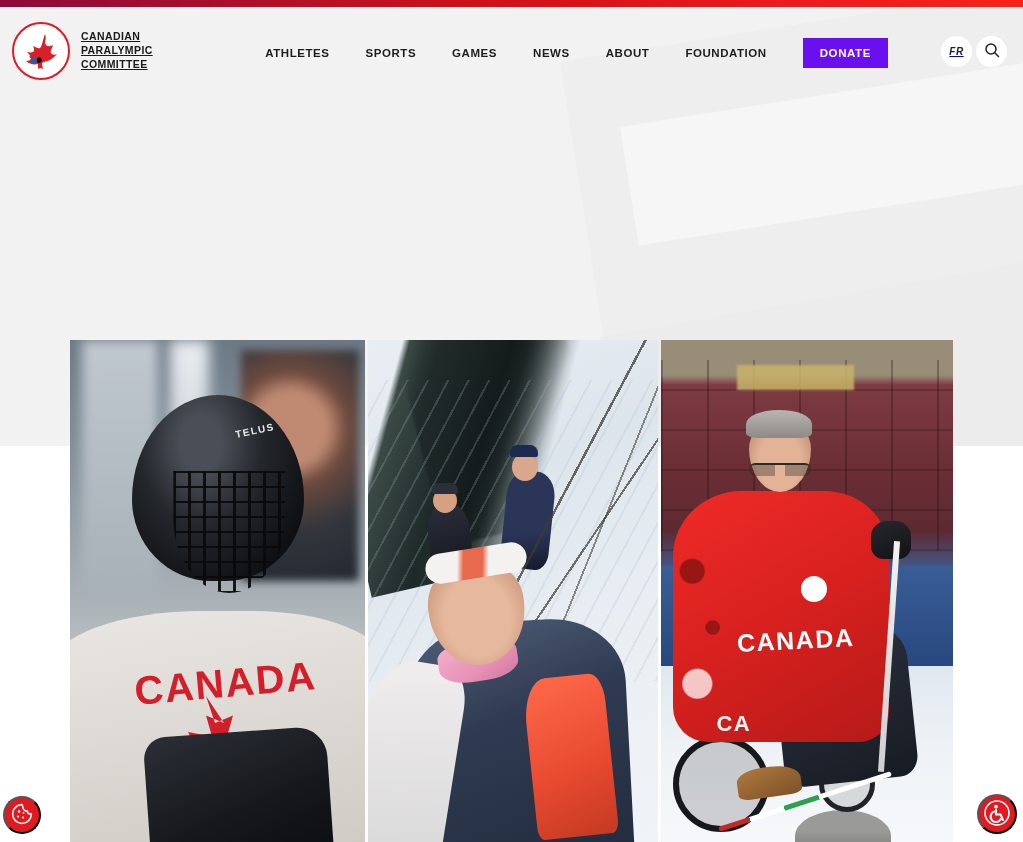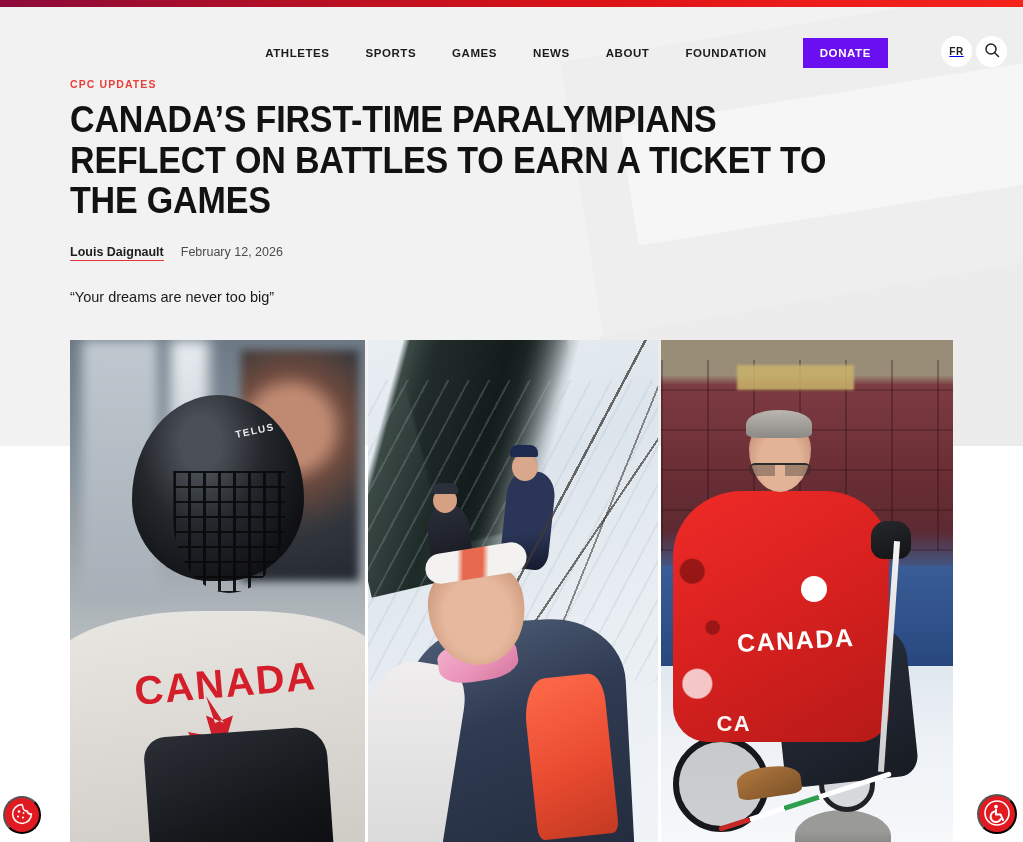--- a/index.html
+++ b/index.html
@@ -106,21 +106,21 @@
     position: absolute; right: 16px; top: 29px;
     display: flex; align-items: center; gap: 4px;
   }
   .circ {
     width: 31px; height: 31px; border-radius: 50%;
     background: #ffffff;
     display: flex; align-items: center; justify-content: center;
     cursor: pointer; flex: none;
   }
   .circ .fr {
-    font-size: 10px; font-weight: bold; letter-spacing: 0.5px; color: #222;
+    font-size: 10px; font-weight: bold; letter-spacing: 0.5px; color: #222; font-style: italic;
   }
 
   
   .article {
     position: absolute; left: 70px; top: 78px;
     width: 790px; z-index: 20;
   }
   .kicker {
     font-size: 10.5px; font-weight: bold; letter-spacing: 1.1px;
     color: #e8403a; text-transform: uppercase;
@@ -487,20 +487,36 @@
   <div class="topbar"></div>
 
   <div class="header-band">
     <div class="deco1"></div>
     <div class="deco3"></div>
     <div class="deco2"></div>
   </div>
 
   <div class="navrow">
 
+    <a class="brand" href="#">
+      <span class="logo-circle">
+        <svg width="42" height="42" viewBox="0 0 42 42" aria-hidden="true">
+          <path d="M25 4 c2 5 -1 8 1 11 c2 2 5 1 7 0 c-1 4 -3 6 -2 8 c1 2 4 2 6 1
+                   c-3 4 -8 7 -13 8 c-1 0 -2 1 -2 2 l1 5 l-3 -1 l-2 1 l0 -5
+                   c-4 1 -9 0 -12 -3 c3 0 5 -1 5 -3 c0 -2 -2 -4 -4 -6 c2 0 4 1 6 0
+                   c2 -1 1 -4 0 -6 c3 1 5 3 7 2 c2 -1 3 -9 5 -14 z" fill="#d8202a"></path>
+          <path d="M10 28 c-1 -2 0 -4 2 -5 c2 -1 4 0 4 2 c0 2 -2 3 -3 3 c-1 0 -2 0 -3 0 z" fill="#d8202a"></path>
+          <path d="M13 33 c-2 0 -3 -2 -2 -4 c1 -2 3 -2 4 -1 c2 1 2 3 1 4 c-1 1 -2 1 -3 1 z" fill="#1464b4"></path>
+          <path d="M19 33 c-2 0 -3 -2 -2 -4 c1 -2 3 -2 4 -1 c1 1 1 3 0 4 c-1 1 -1 1 -2 1 z" fill="#111111"></path>
+        </svg>
+      </span>
+      <span class="brand-name">CANADIAN
+PARALYMPIC
+COMMITTEE</span>
+    </a>
 
     <nav class="mainnav">
       <a class="navlink" href="#">ATHLETES</a>
       <a class="navlink" href="#">SPORTS</a>
       <a class="navlink" href="#">GAMES</a>
       <a class="navlink" href="#">NEWS</a>
       <a class="navlink" href="#">ABOUT</a>
       <a class="navlink" href="#">FOUNDATION</a>
       <button class="donate-btn">DONATE</button>
     </nav>
@@ -513,29 +529,20 @@
         <span>
           <svg width="16" height="16" viewBox="0 0 16 16" aria-hidden="true">
             <circle cx="7" cy="7" r="5" fill="none" stroke="#222" stroke-width="1.5"></circle>
             <line x1="10.7" y1="10.7" x2="14.5" y2="14.5" stroke="#222" stroke-width="1.5" stroke-linecap="round"></line>
           </svg>
         </span>
       </a>
     </div>
   </div>
 
-  <div class="article">
-    <div class="kicker">CPC UPDATES</div>
-    <h1 class="headline">CANADA’S FIRST-TIME PARALYMPIANS REFLECT ON BATTLES TO EARN A TICKET TO THE GAMES</h1>
-    <div class="byline">
-      <span class="author">Louis Daignault</span>
-      <span class="pubdate">February 12, 2026</span>
-    </div>
-    <p class="lede">“Your dreams are never too big”</p>
-  </div>
 
   <div class="hero">
 
     <figure class="panel p1">
       <div class="p1-bg"></div>
       <div class="p1-blurbar"></div>
       <div class="p1-blurbar2"></div>
       <div class="p1-coach"></div>
       <div class="p1-jersey"></div>
       <div class="p1-leaf">

